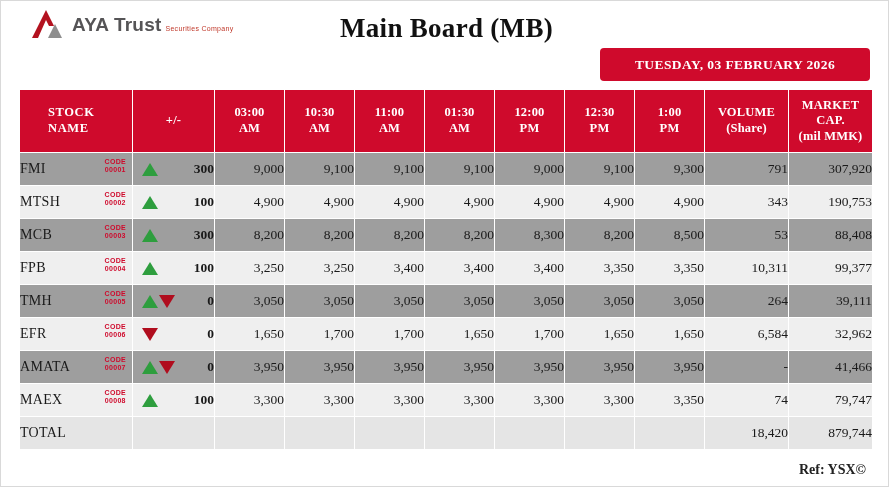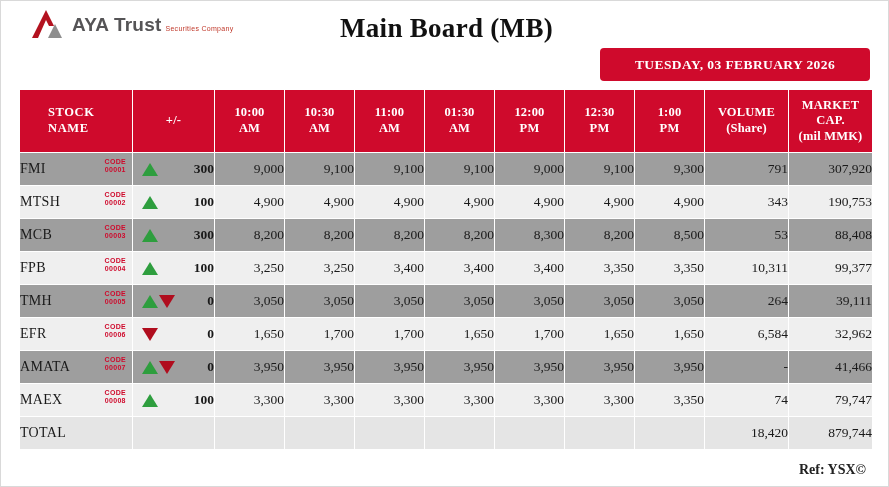--- a/index.html
+++ b/index.html
@@ -233,21 +233,21 @@
     </colgroup>
     <thead>
       <tr>
         <th class="hdr-name">
           <span>STOCK NAME</span>
         </th>
         <th>
           <span>+/-</span>
         </th>
         <th>
-          <span>10:00</span>
+          <span>03:00</span>
           <span class="l2">AM</span>
         </th>
         <th>
           <span>10:30</span>
           <span class="l2">AM</span>
         </th>
         <th>
           <span>11:00</span>
           <span class="l2">AM</span>
         </th>

